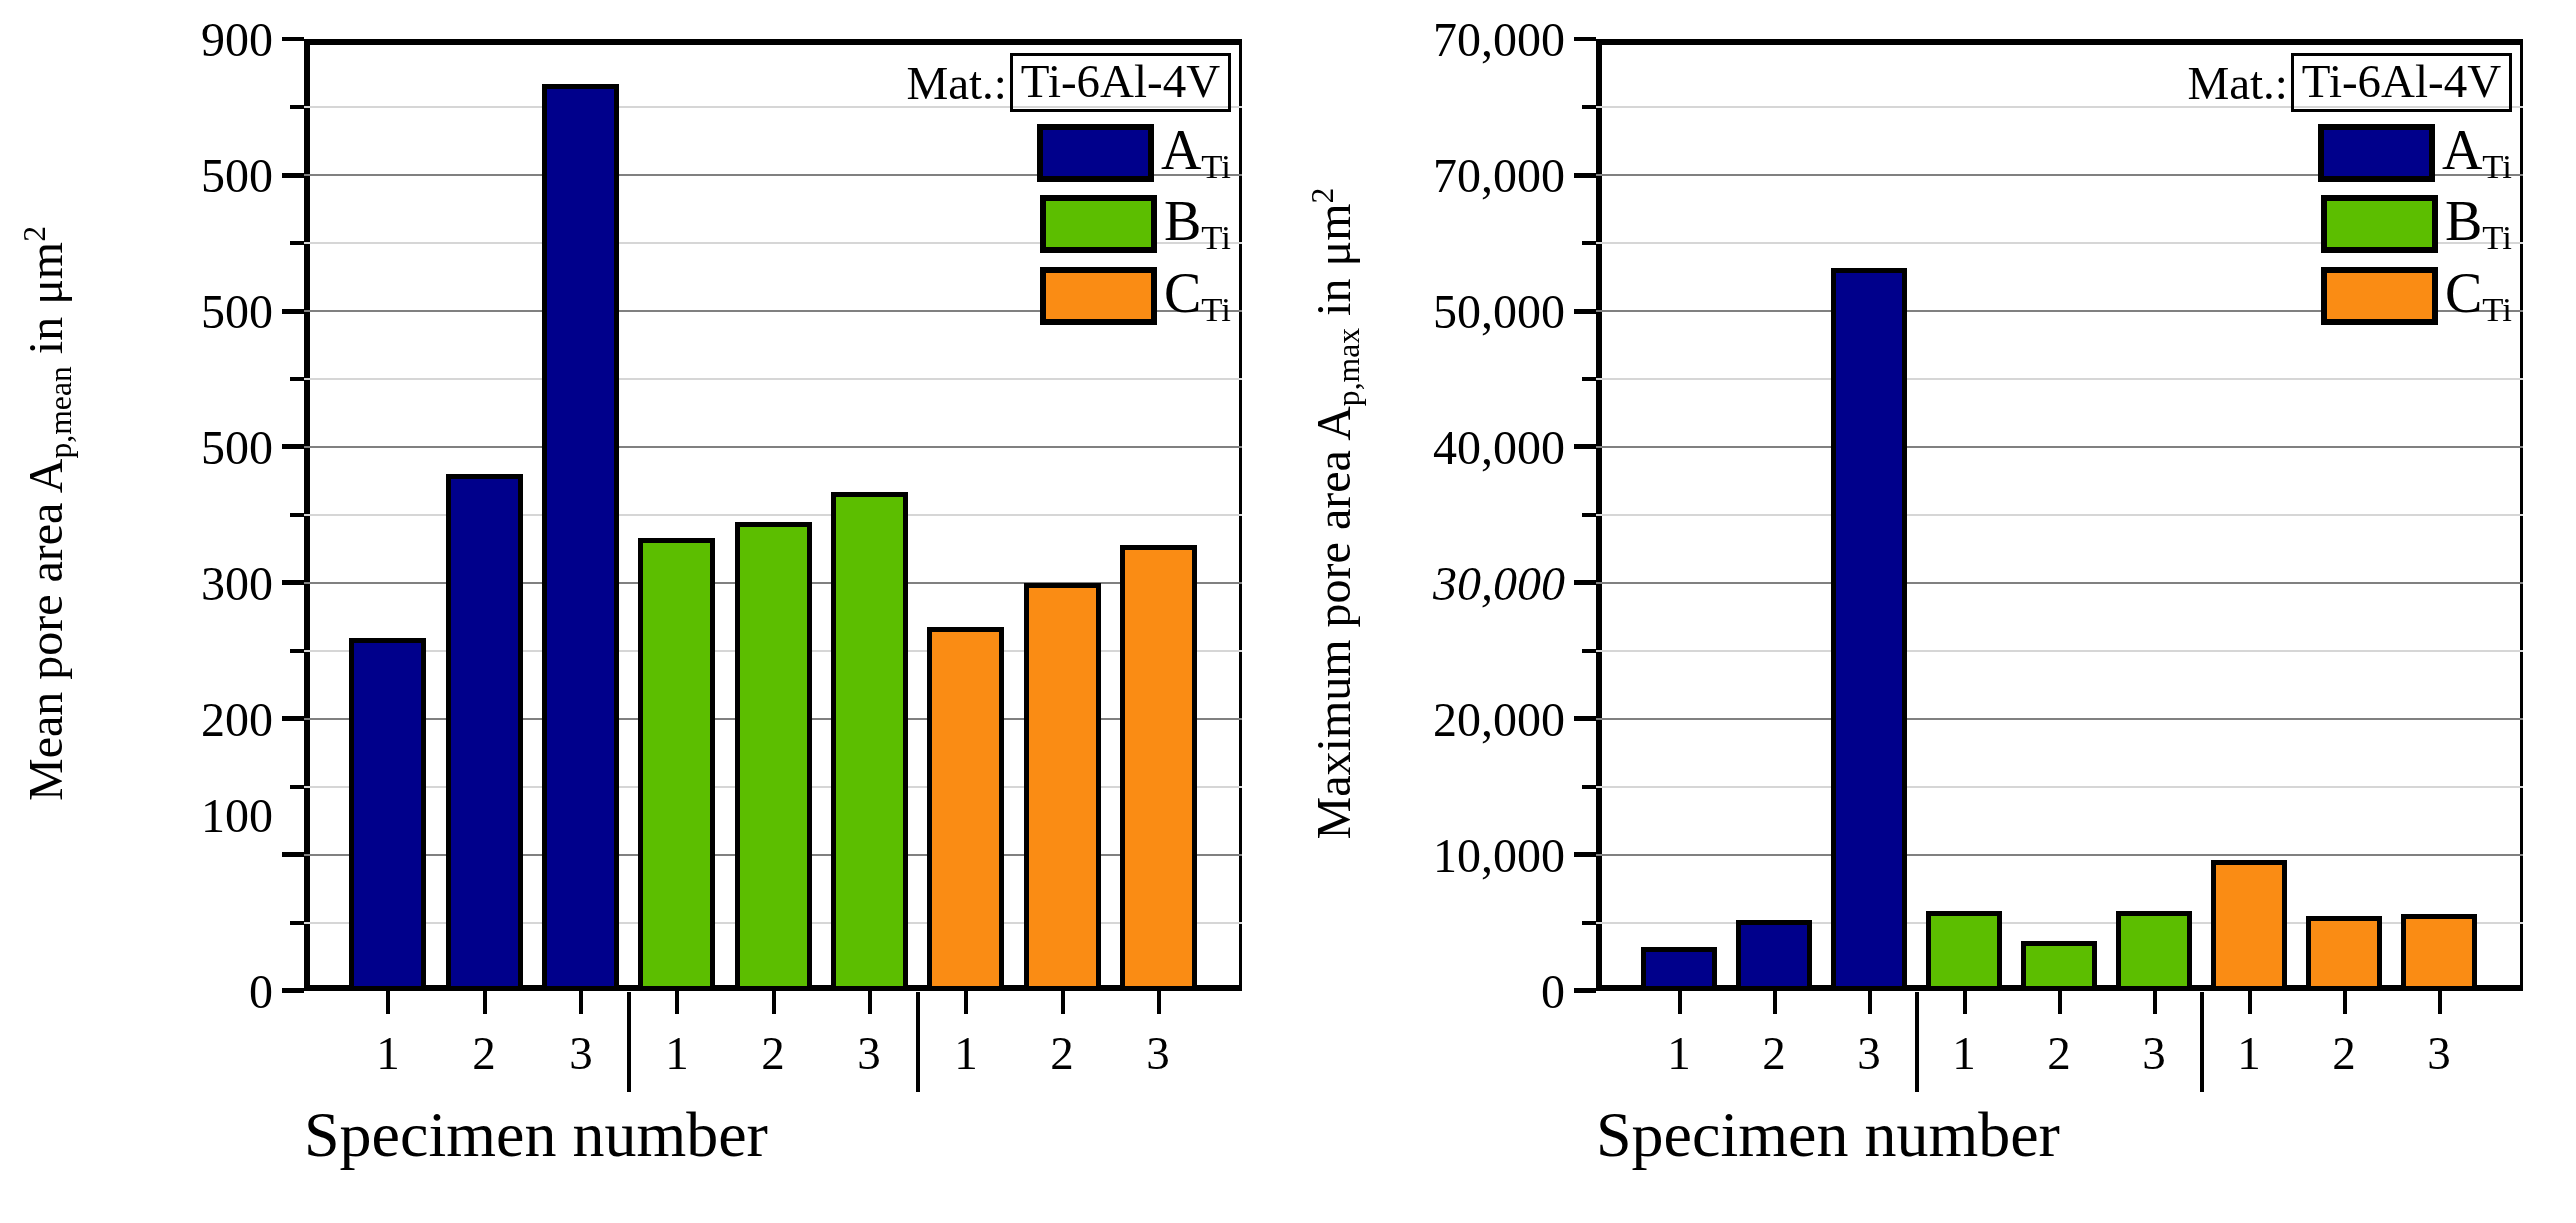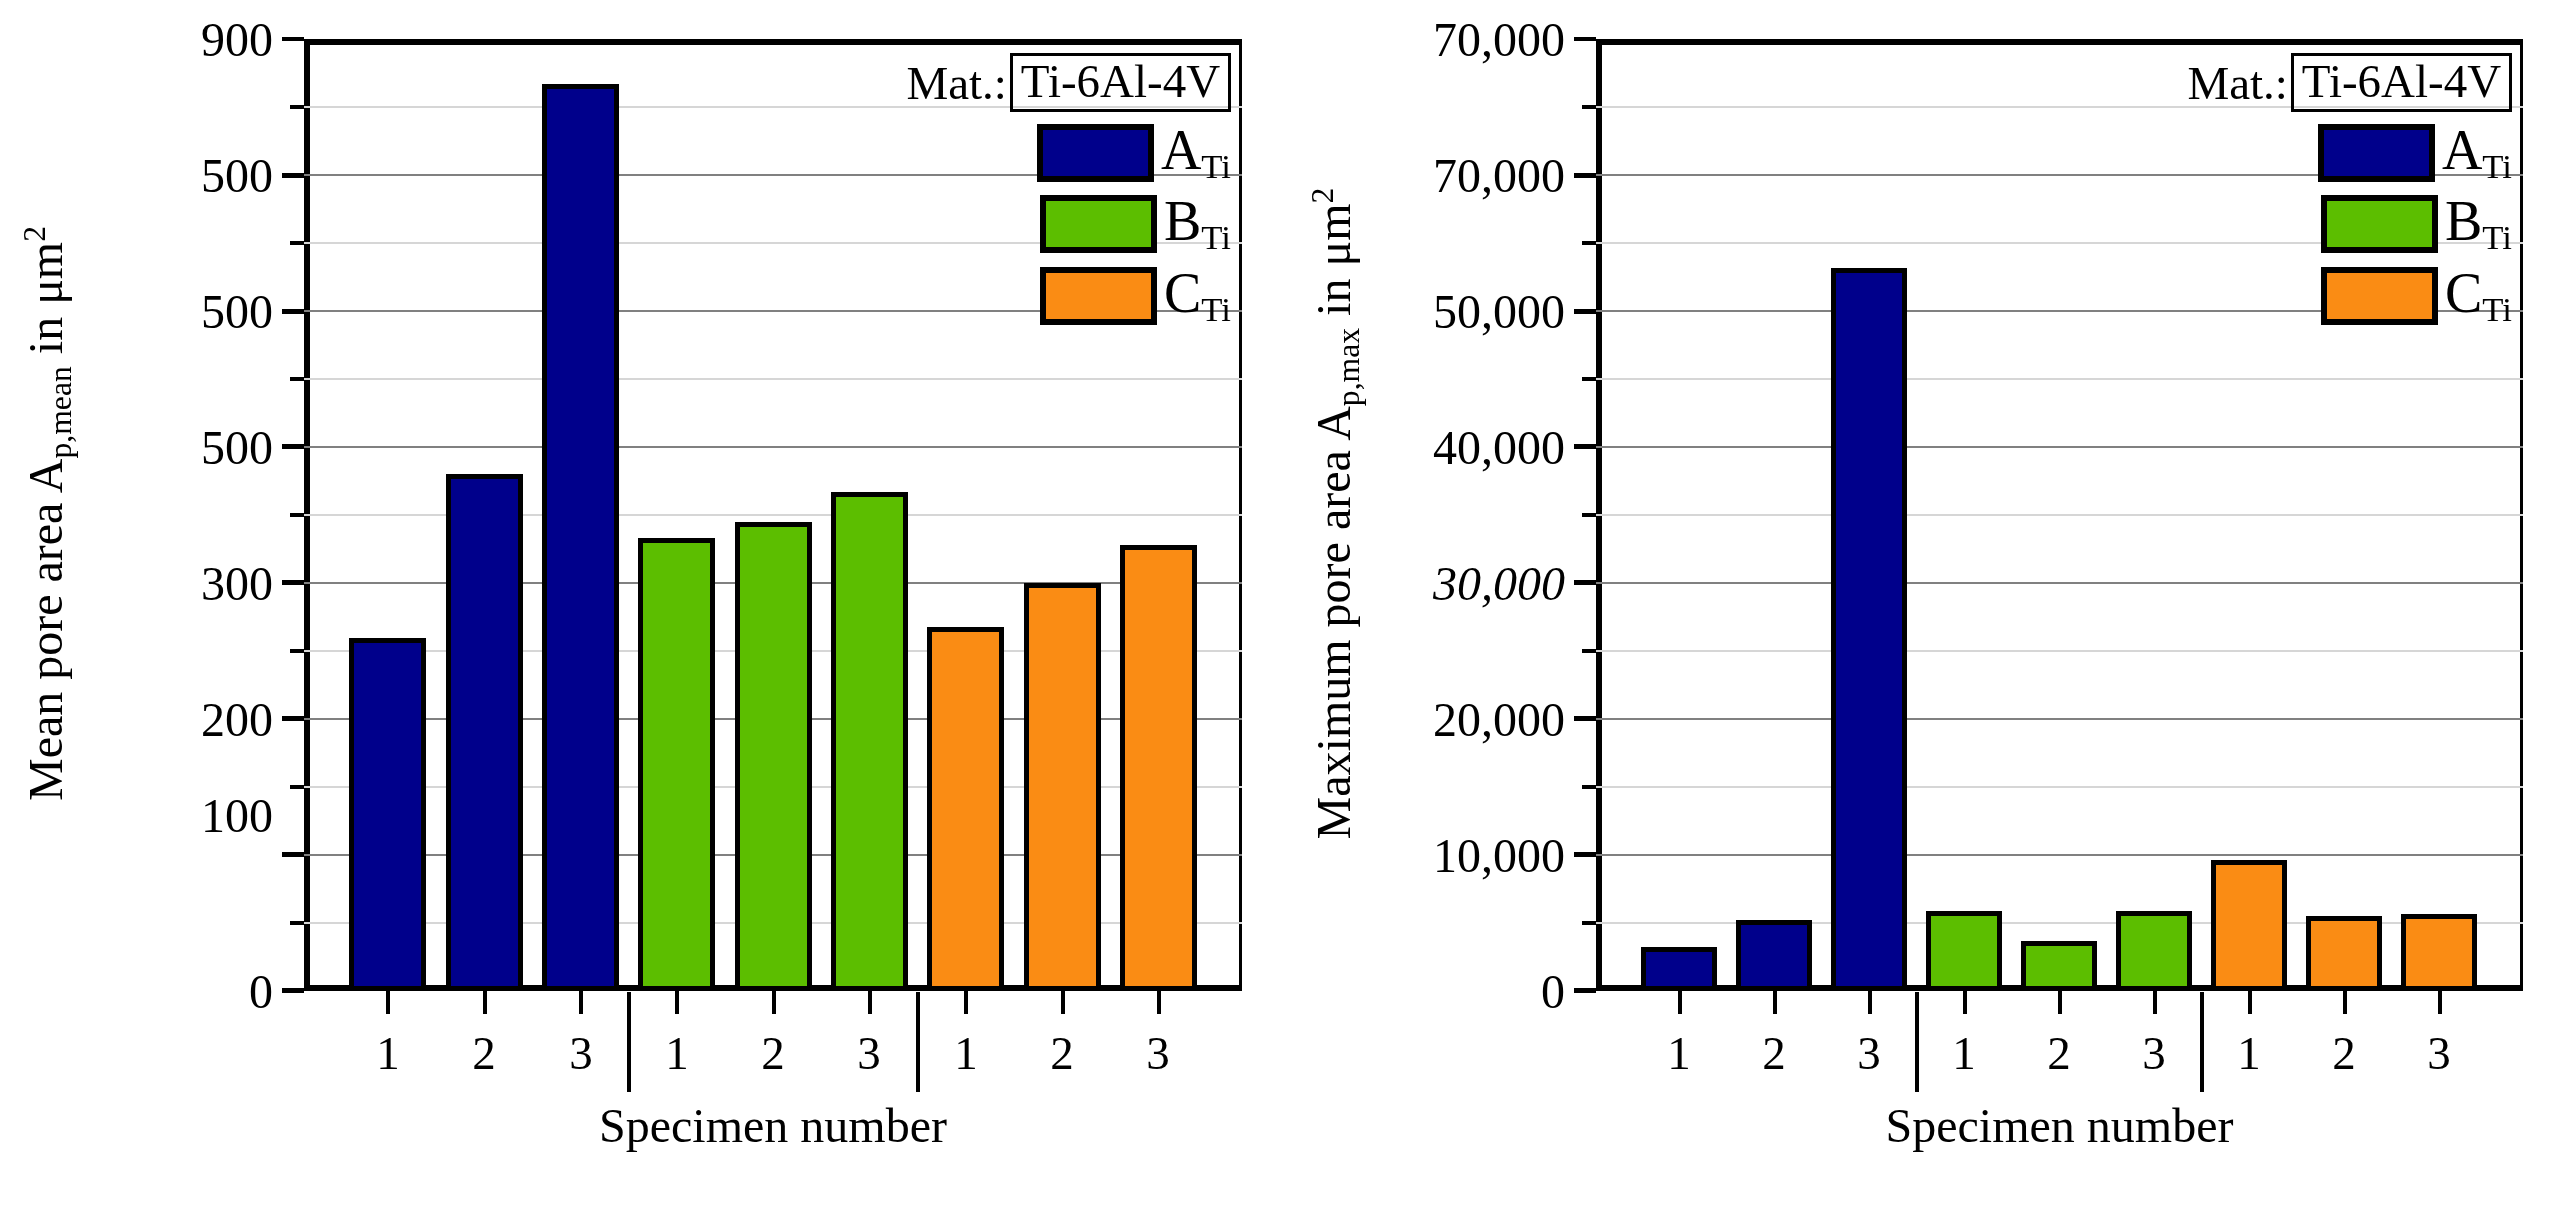--- a/index.html
+++ b/index.html
@@ -11,21 +11,21 @@
   #panel-left{left:0;width:1288px;}
   #panel-right{left:1288px;width:1288px;}
 
   
   .ylabel{position:absolute;left:0;top:0;width:997px;height:70px;
           transform-origin:0 0;transform:rotate(-90deg) translate(-1012px,0px);
           font-size:48px;white-space:nowrap;text-align:center;line-height:70px;}
   .ylabel sub{font-size:0.66em;vertical-align:-0.28em;}
   .ylabel sup{font-size:0.66em;vertical-align:0.55em;}
 
-  .xlabel{position:absolute;font-size:48px;white-space:nowrap;text-align:center;}
+  .xlabel{position:absolute;font-size:64px;white-space:nowrap;text-align:left;}
 
   
   .plot{position:absolute;background:#fff;border:0;}
   .frame-top{position:absolute;left:0;right:0;top:0;height:5.5px;background:#000;}
   .frame-left{position:absolute;left:0;top:0;bottom:0;width:5.5px;background:#000;}
   .frame-right{position:absolute;right:0;top:0;bottom:0;width:3.1px;background:#000;}
   .frame-bottom{position:absolute;left:0;right:0;bottom:0;height:6.2px;background:#000;}
 
   .gridline{position:absolute;left:0;right:0;height:2.3px;background:#808080;}
   .gridline.minor{height:1.6px;background:#d6d6d6;}

